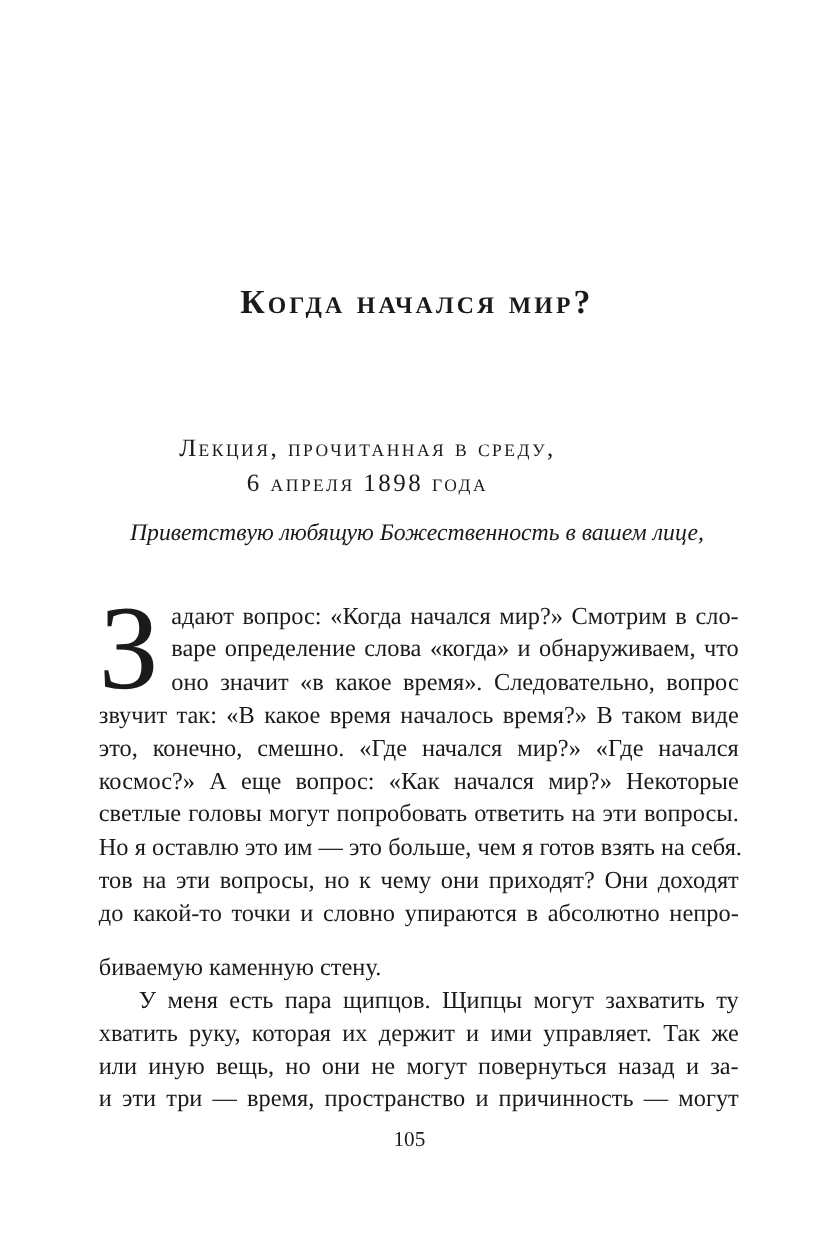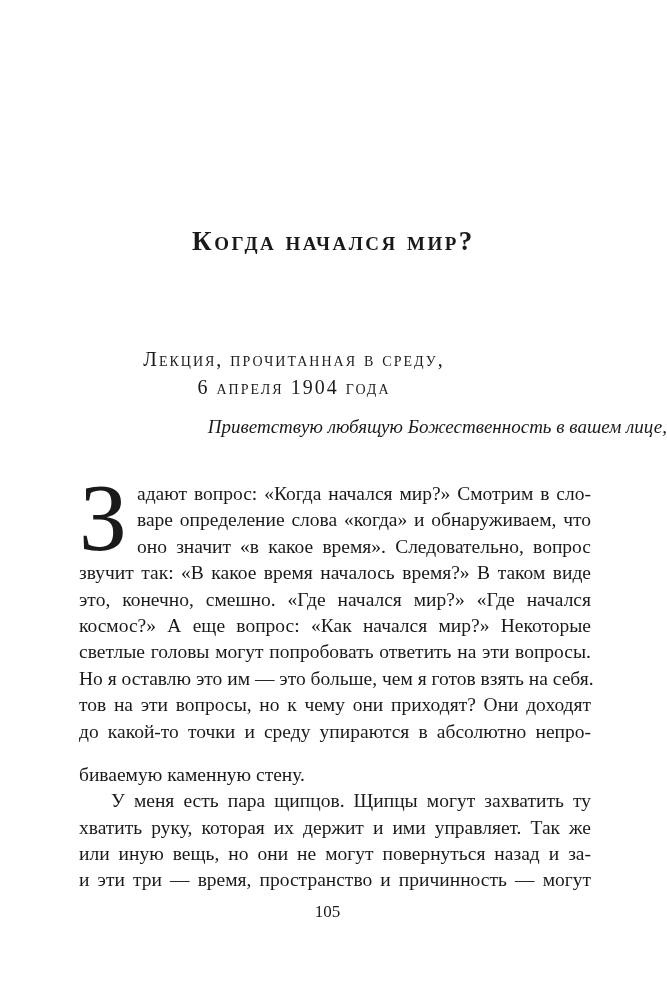--- a/index.html
+++ b/index.html
@@ -11,21 +11,21 @@
   .title {
     position: absolute; top: 226px; left: 0; width: 667px; text-align: center;
     font-size: 27px; font-weight: bold; letter-spacing: 2.5px;
     font-variant: small-caps;
   }
   .subtitle {
     position: absolute; top: 345px; left: 0; width: 588px; text-align: center;
     font-size: 20px; line-height: 28px; letter-spacing: 2px; font-variant: small-caps;
   }
   .greeting {
-    position: absolute; top: 413px; left: 0; width: 667px; text-align: right;
+    position: absolute; top: 413px; left: 0; width: 667px; text-align: center;
     font-size: 19px; line-height: 27px; font-style: italic;
   }
   .body {
     position: absolute; top: 481px; left: 79px; width: 512px;
     font-size: 19.5px; line-height: 26.4px;
   }
   .line { display: block; white-space: nowrap; text-align: justify; text-align-last: justify; height: 26.4px; }
   .line.last { text-align-last: left; margin-top: 17px; }
   .indent { padding-left: 32px; }
   .dropcap-wrap { position: relative; }
@@ -39,40 +39,40 @@
     font-size: 17px;
   }
 </style>
 </head>
 <body>
 
 <div class="title">Когда начался мир?</div>
 
 <div class="subtitle">
   <div>Лекция, прочитанная в среду,</div>
-  <div>6 апреля 1904 года</div>
+  <div>6 апреля 1898 года</div>
 </div>
 
 <div class="greeting">
   <div>Приветствую любящую Божественность в вашем лице,</div>
 </div>
 
 <div class="body">
   <div class="dropcap-wrap">
     <span class="dropcap">З</span>
     <span class="line dc-line">адают вопрос: «Когда начался мир?» Смотрим в сло-</span>
     <span class="line dc-line">варе определение слова «когда» и обнаруживаем, что</span>
     <span class="line dc-line">оно значит «в какое время». Следовательно, вопрос</span>
     <span class="line">звучит так: «В какое время началось время?» В таком виде</span>
     <span class="line">это, конечно, смешно. «Где начался мир?» «Где начался</span>
     <span class="line">космос?» А еще вопрос: «Как начался мир?» Некоторые</span>
     <span class="line">светлые головы могут попробовать ответить на эти вопросы.</span>
     <span class="line">Но я оставлю это им — это больше, чем я готов взять на себя.</span>
     <span class="line">тов на эти вопросы, но к чему они приходят? Они доходят</span>
-    <span class="line">до какой-то точки и среду упираются в абсолютно непро-</span>
+    <span class="line">до какой-то точки и словно упираются в абсолютно непро-</span>
     <span class="line last">биваемую каменную стену.</span>
   </div>
   <div>
     <span class="line indent">У меня есть пара щипцов. Щипцы могут захватить ту</span>
     <span class="line">хватить руку, которая их держит и ими управляет. Так же</span>
     <span class="line">или иную вещь, но они не могут повернуться назад и за-</span>
     <span class="line">и эти три — время, пространство и причинность — могут</span>
   </div>
 </div>
 

